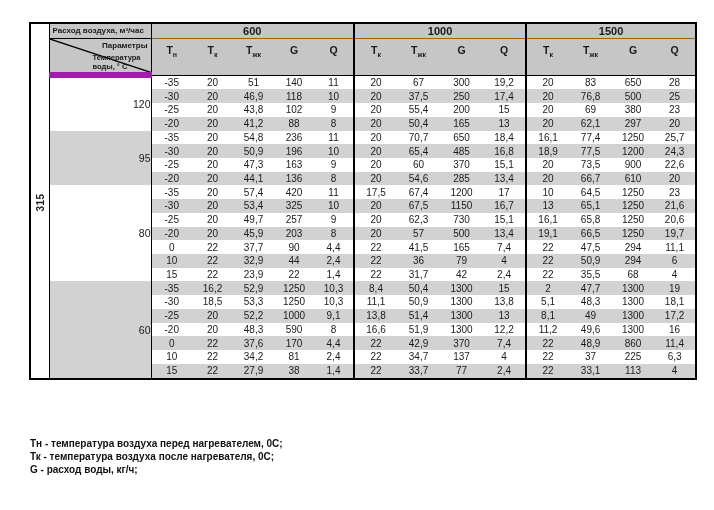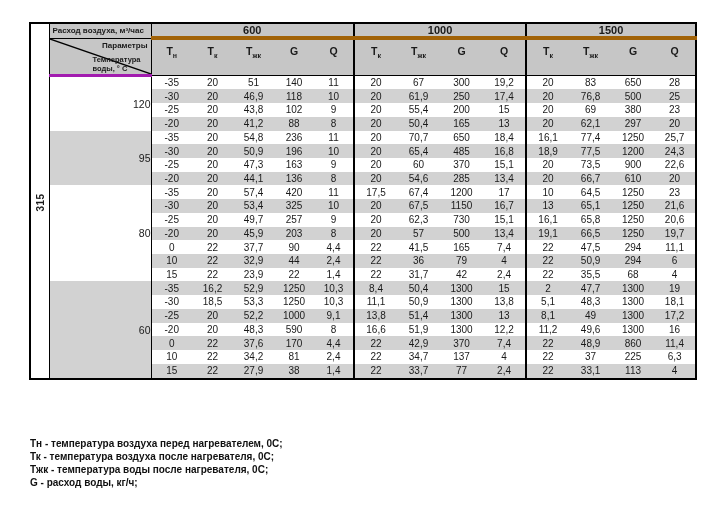--- a/index.html
+++ b/index.html
@@ -40,36 +40,36 @@
   }
   
   th.corner-flow{
     background:var(--header-bg);
     border-right:1px solid #000;border-bottom:1px solid #000;
     font-size:8px;font-weight:bold;text-align:left;
     padding-left:3px;
   }
   td.diag{
     background:var(--header-bg);
-    border-right:1px solid #000;border-bottom:3px solid #a21caf;
+    border-right:1px solid #000;border-bottom:6px solid #a21caf;
     position:relative;
   }
   td.diag svg{position:absolute;left:0;top:0;width:100%;height:100%;}
   td.diag .diag-top{
     position:absolute;top:2px;right:3px;
     font-size:8px;font-weight:bold;
   }
   td.diag .diag-bottom{
     position:absolute;bottom:1px;left:17px;
     font-size:7.5px;font-weight:bold;text-align:left;line-height:9px;margin-left:26px;
   }
   
   th.sec{
     background:var(--header-bg);
-    border-bottom:4px solid #a16207;
+    border-bottom:1px solid #a16207;
     font-size:11px;font-weight:bold;vertical-align:middle;
   }
   
   th.param{
     background:var(--header-bg);
     border-bottom:1px solid #000;
     font-size:10.5px;font-weight:bold;text-align:center;vertical-align:top;
     padding-top:5px;
   }
   th.param sub{font-size:7px;}
@@ -169,21 +169,21 @@
           <td class="val">650</td>
           <td class="val">28</td>
         </tr>
         <tr class="band">
           <td class="val">-30</td>
           <td class="val">20</td>
           <td class="val">46,9</td>
           <td class="val">118</td>
           <td class="val">10</td>
           <td class="val sep">20</td>
-          <td class="val">61,9</td>
+          <td class="val">37,5</td>
           <td class="val">250</td>
           <td class="val">17,4</td>
           <td class="val sep">20</td>
           <td class="val">76,8</td>
           <td class="val">500</td>
           <td class="val">25</td>
         </tr>
         <tr>
           <td class="val">-25</td>
           <td class="val">20</td>
@@ -486,17 +486,16 @@
           <td class="val">33,1</td>
           <td class="val">113</td>
           <td class="val">4</td>
         </tr>
       </tbody>
   </table>
 
   <div class="legend" id="legend">
       <div>Тн - температура воздуха перед нагревателем, 0С;</div>
       <div>Тк - температура воздуха после нагревателя, 0С;</div>
-      <div>Тжк - температура воды после нагревателя, 0С;</div>
       <div>G - расход воды, кг/ч;</div>
     </div>
 
 </div>
 
 </body></html>

